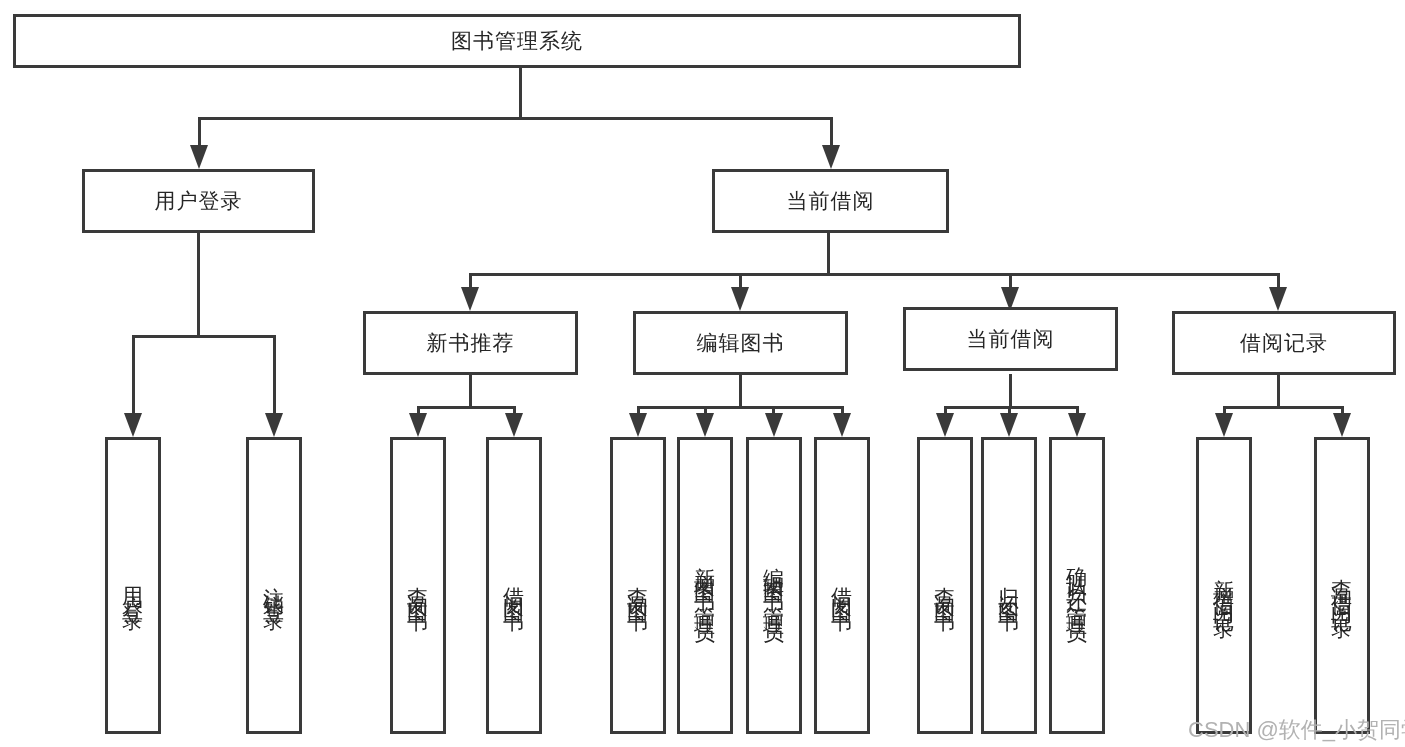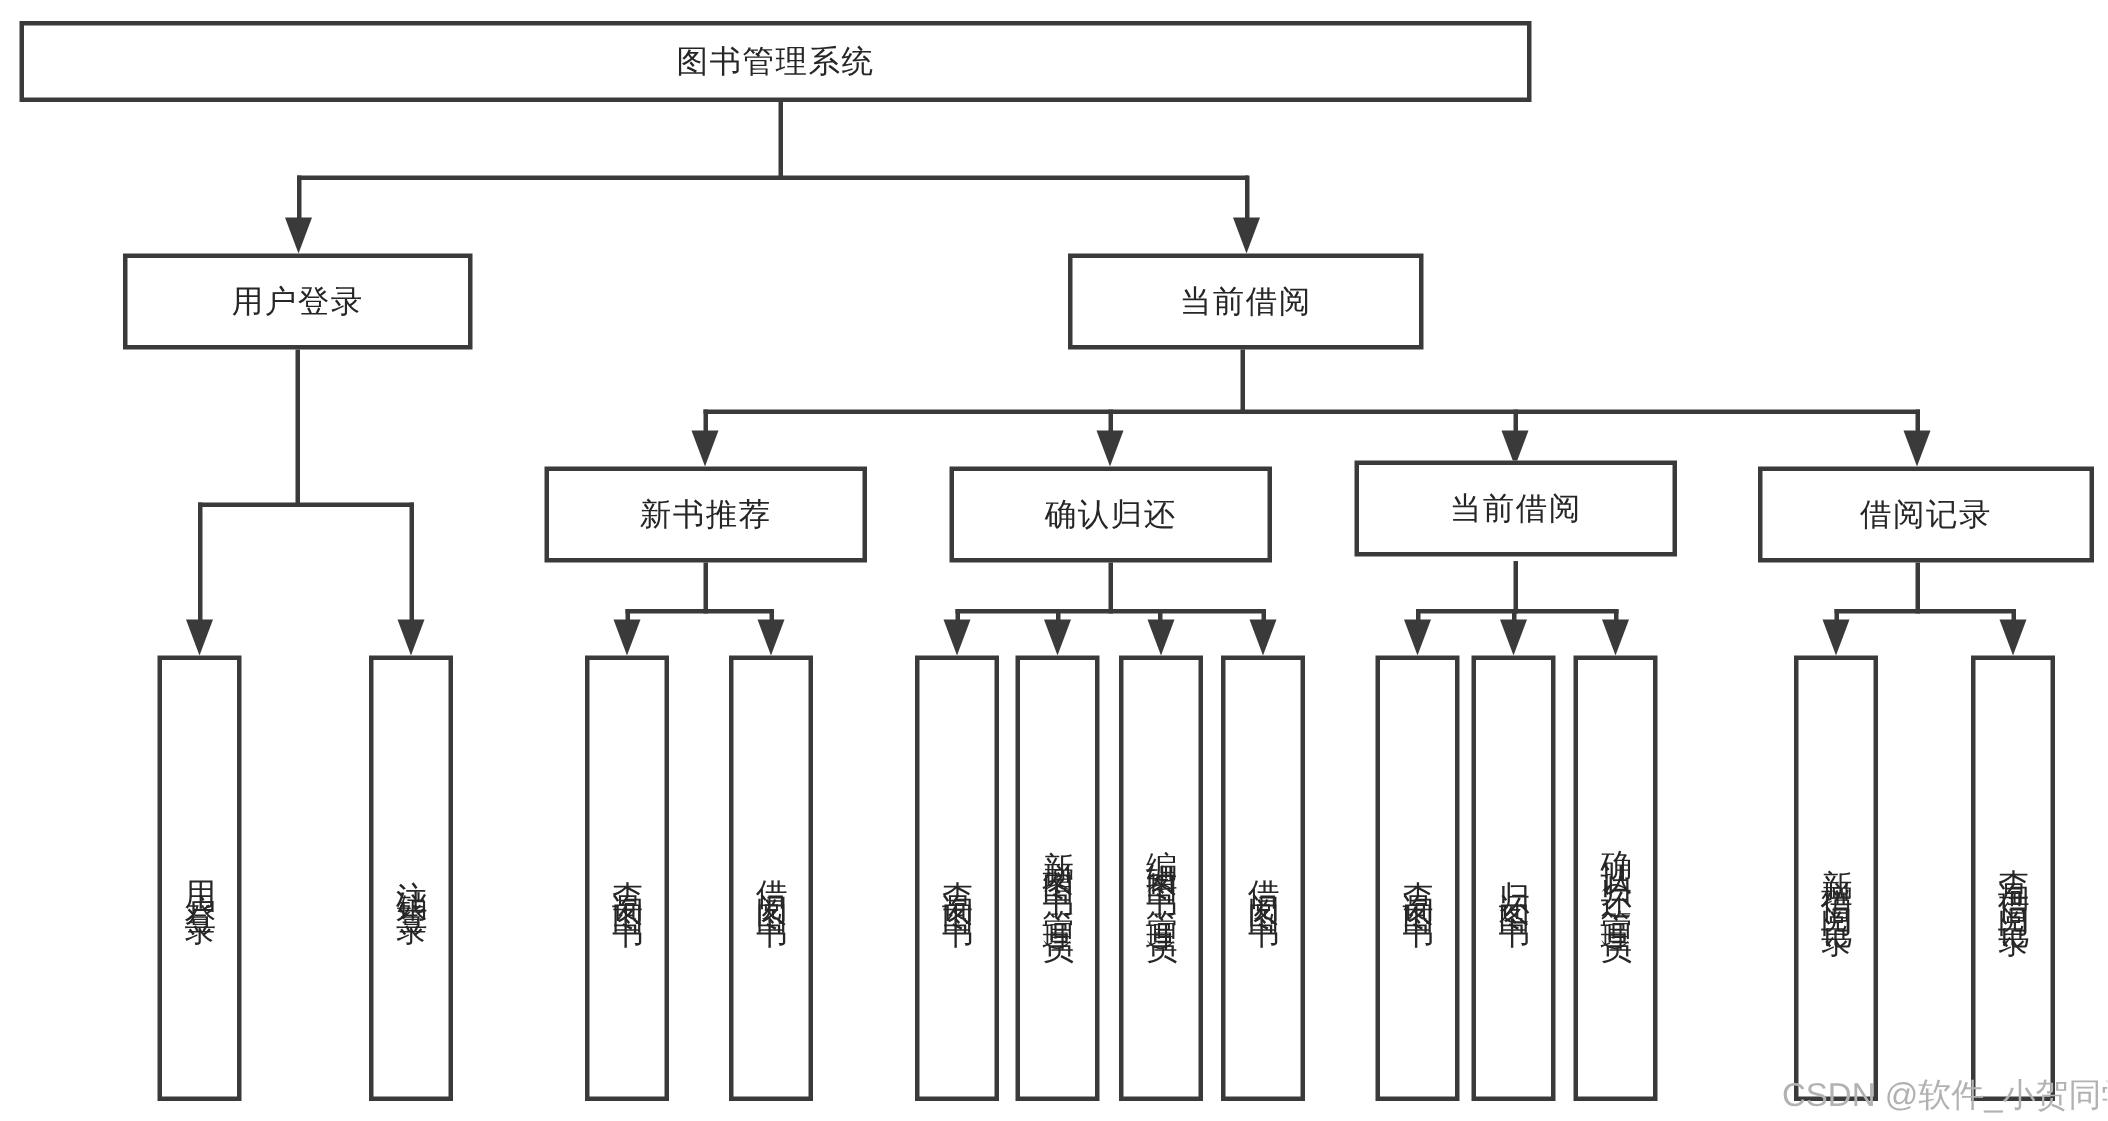--- a/index.html
+++ b/index.html
@@ -117,21 +117,21 @@
     <span>用户登录</span>
   </div>
   <div class="node" style="left:712px;top:169px;width:237px;height:64px">
     <span>当前借阅</span>
   </div>
 
   <div class="node" style="left:363px;top:311px;width:215px;height:64px">
     <span>新书推荐</span>
   </div>
   <div class="node" style="left:633px;top:311px;width:215px;height:64px">
-    <span>确认归还</span>
+    <span>编辑图书</span>
   </div>
   <div class="node" style="left:903px;top:307px;width:215px;height:64px">
     <span>当前借阅</span>
   </div>
   <div class="node" style="left:1172px;top:311px;width:224px;height:64px">
     <span>借阅记录</span>
   </div>
 
   <div class="leaf" style="left:105px">
     <span>用户登录</span>

